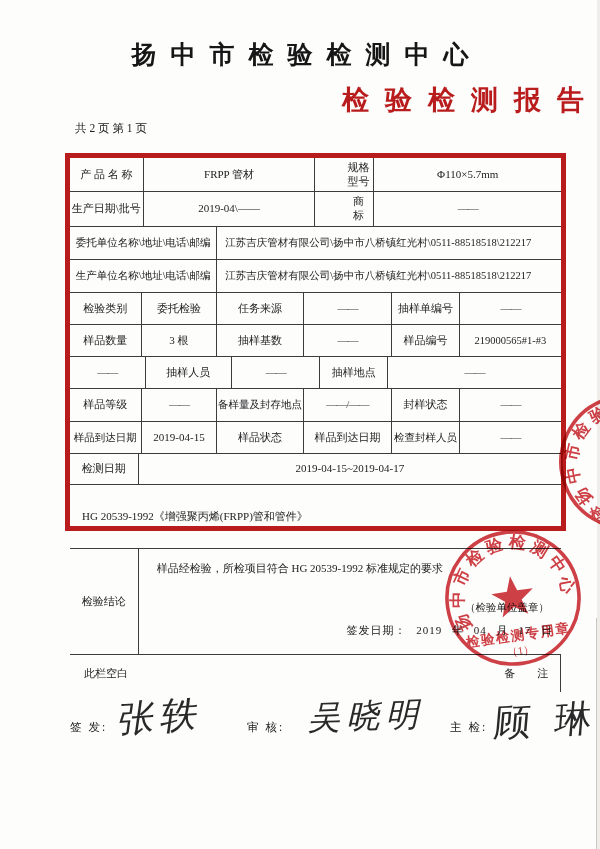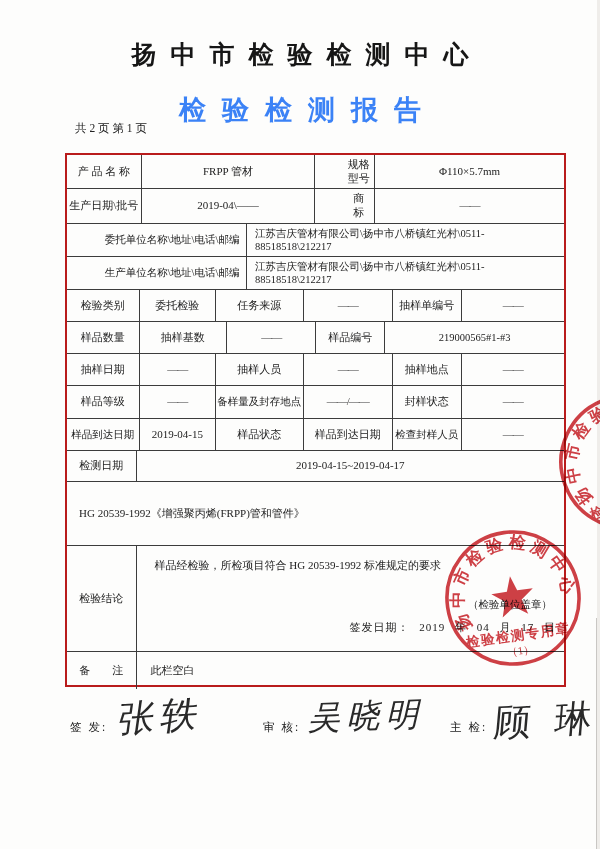--- a/index.html
+++ b/index.html
@@ -12,43 +12,43 @@
   
   .scan-edge-line{position:absolute;top:618px;right:3px;width:1px;height:231px;background:#c9c7c4;}
   .scan-edge-band{position:absolute;top:0;right:0;width:3px;height:849px;background:#efedea;}
 
   
   .org-title{
     position:absolute;top:38px;left:0;width:600px;text-align:center;
     font-size:25px;font-weight:700;letter-spacing:14px;text-indent:14px;color:#161616;
   }
   .report-title{
-    position:absolute;top:92px;left:0;width:600px;text-align:center;
-    font-size:27px;font-weight:700;letter-spacing:16px;text-indent:16px;color:#3b82f6;
+    position:absolute;top:82px;left:0;width:600px;text-align:right;
+    font-size:27px;font-weight:700;letter-spacing:16px;text-indent:16px;color:#b91c1c;
   }
   .meta-row{position:absolute;top:121px;left:75px;width:491px;display:flex;justify-content:space-between;font-size:11.5px;color:#222;}
 
   
   .form-table{
-    position:absolute;left:65px;top:153px;width:501px;height:534px;
-    border:2px solid #b91c1c;box-sizing:border-box;background:transparent;
+    position:absolute;left:65px;top:153px;width:501px;height:378px;
+    border:5px solid #b91c1c;box-sizing:border-box;background:transparent;
   }
   .tr{display:flex;width:100%;box-sizing:border-box;border-bottom:1px solid #3c3c3c;}
   .tr:last-child{border-bottom:none;}
   .c{
     box-sizing:border-box;border-right:1px solid #3c3c3c;
     display:flex;align-items:center;justify-content:center;
     font-size:11px;text-align:center;line-height:1.25;color:#222;overflow:hidden;
   }
   .c.last{border-right:none;}
   .c.left{justify-content:flex-start;text-align:left;padding-left:8px;padding-right:8px;}
   .c.small{font-size:10.5px;}
   
   .wA1{width:15%;} .wA2{width:35%;} .wA3{width:12%;padding-left:28px;} .wA4{flex:1;}
-  .wB1{width:30%;margin-left:31px;} .wB2{flex:1;}
+  .wB1{width:30%;} .wB2{flex:1;}
   .wC1{width:14.6%;} .wC2{width:15.4%;} .wC3{width:17.6%;} .wC4{width:18%;} .wC5{width:13.8%;} .wC6{flex:1;}
   .wD1{width:14%;} .wD2{flex:1;}
   .dash{color:#3f3f3f;letter-spacing:-1px;}
 
   
   .conclusion-cell{position:relative;align-items:flex-start;justify-content:flex-start;text-align:left;padding:13px 6px 0 18px;}
   .seal-note{position:absolute;right:12px;bottom:40px;font-size:10.5px;color:#222;}
   .issue-date{position:absolute;right:8px;bottom:16px;font-size:11px;color:#222;letter-spacing:1px;word-spacing:6px;}
 
   
@@ -110,28 +110,28 @@
     <div class="c wC1">检验类别</div>
     <div class="c wC2">委托检验</div>
     <div class="c wC3">任务来源</div>
     <div class="c wC4 dash">——</div>
     <div class="c wC5">抽样单编号</div>
     <div class="c wC6 last dash">——</div>
   </div>
 
   <div class="tr" style="height:32px">
     <div class="c wC1">样品数量</div>
+    <div class="c wC2">3 根</div>
     <div class="c wC3">抽样基数</div>
     <div class="c wC4 dash">——</div>
     <div class="c wC5">样品编号</div>
     <div class="c wC6 last small">219000565#1-#3</div>
   </div>
 
   <div class="tr" style="height:32px">
-    <div class="c wC1">抽样日期</div>
     <div class="c wC2 dash">——</div>
     <div class="c wC3">抽样人员</div>
     <div class="c wC4 dash">——</div>
     <div class="c wC5">抽样地点</div>
     <div class="c wC6 last dash">——</div>
   </div>
 
   <div class="tr" style="height:33px">
     <div class="c wC1">样品等级</div>
     <div class="c wC2 dash">——</div>
@@ -162,30 +162,30 @@
   <div class="tr" style="height:106px">
     <div class="c wD1">检验结论</div>
     <div class="c wD2 last conclusion-cell">
       <span>样品经检验，所检项目符合 HG 20539-1992 标准规定的要求</span>
       <span class="seal-note">（检验单位盖章）</span>
       <span class="issue-date">签发日期： 2019 年 04 月 17 日</span>
     </div>
   </div>
 
   <div class="tr" style="height:37px">
+    <div class="c wD2 last left" style="padding-left:14px">此栏空白</div>
     <div class="c wD1">备　　注</div>
-    <div class="c wD2 last left" style="padding-left:14px">此栏空白</div>
   </div>
 
 </div>
 
 <div class="footer">
   <span class="sig-label" style="left:0;top:20px">签 发:</span>
   <span class="sig" style="left:48px;top:-8px">张轶</span>
-  <span class="sig-label" style="left:193px;top:20px">审 核:</span>
+  <span class="sig-label" style="left:177px;top:20px">审 核:</span>
   <span class="sig sig2" style="left:240px;top:-6px;font-size:33px">吴晓明</span>
   <span class="sig-label" style="left:380px;top:20px">主 检:</span>
   <span class="sig sig3" style="left:424px;top:-4px">顾 琳</span>
 </div>
 
 <svg class="stamp stamp-main" width="150" height="150" viewBox="-75 -75 150 150">
   <circle cx="0" cy="0" r="66" fill="none" stroke="#c9252c" stroke-width="3.6"></circle>
   <defs>
     <path id="arcMain" d="M -43.3 25 A 50 50 0 1 1 43.3 25" fill="none"></path>
   </defs>

